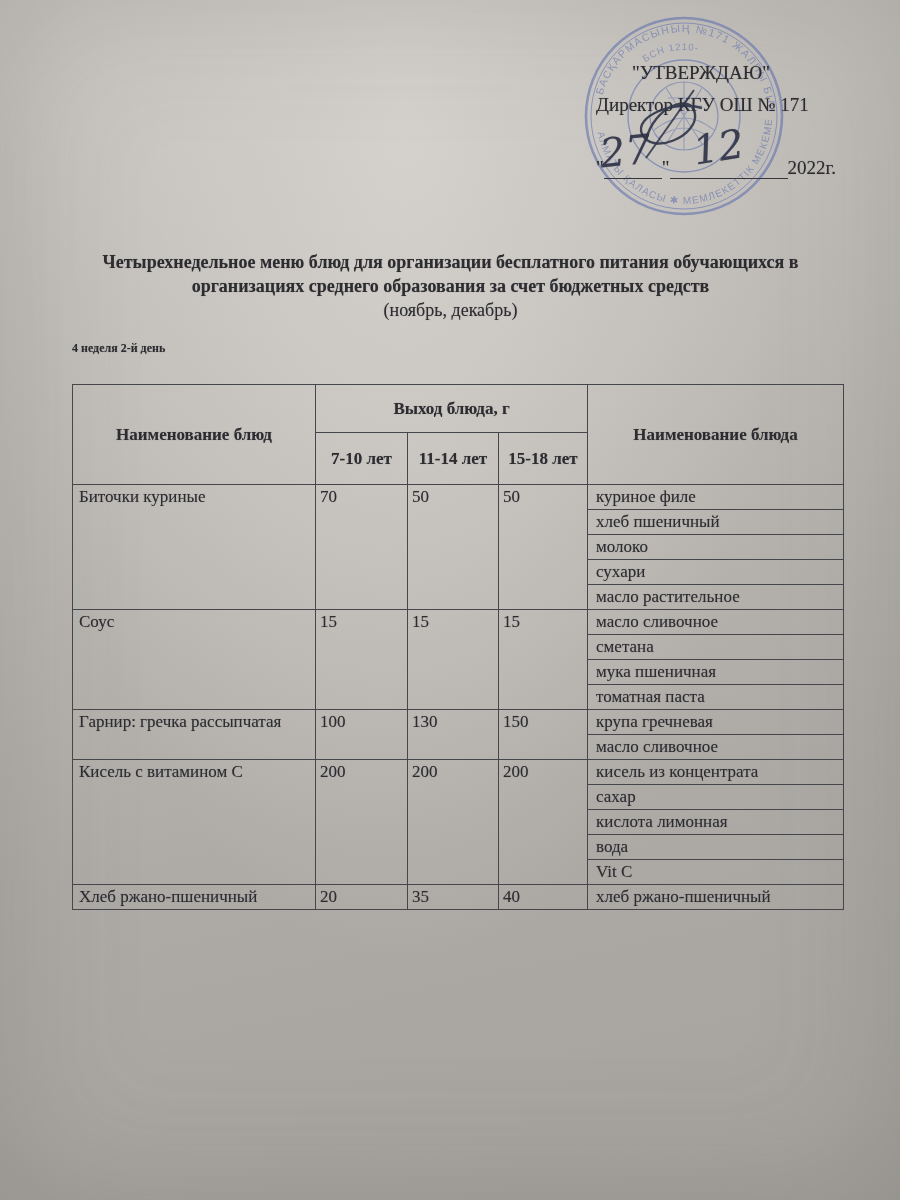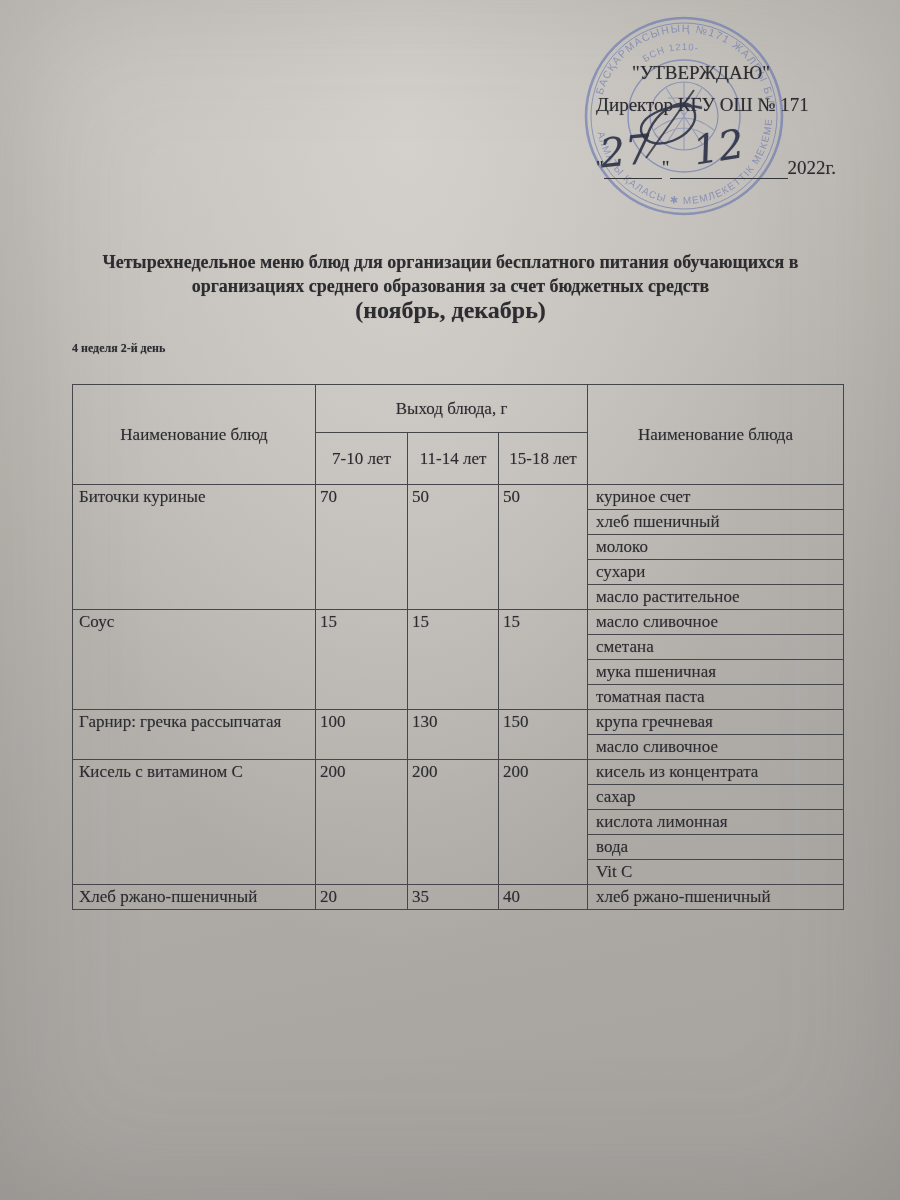--- a/index.html
+++ b/index.html
@@ -30,30 +30,30 @@
   .u-month { width:118px; }
   .hand { position:absolute; z-index:3; font-style:italic; font-family:"DejaVu Serif",serif;
           font-size:40px; color:#2e3347; opacity:.92; }
   .hand-day { left:600px; top:128px; transform:rotate(-6deg); }
   .hand-month { left:693px; top:124px; transform:rotate(-9deg); }
   .sig { position:absolute; left:616px; top:84px; width:118px; height:82px; z-index:3; }
 
   
   .doc-title { position:absolute; left:63px; top:250px; width:775px; text-align:center;
                font-weight:bold; font-size:18px; line-height:24px; }
-  .doc-subtitle { font-weight:bold; font-size:24px; line-height:24px; }
+  .doc-subtitle { font-weight:normal; font-size:18px; line-height:24px; }
   .week-label { position:absolute; left:72px; top:341px; font-weight:bold; font-size:12px; }
 
   
   .menu-wrap { position:absolute; left:72px; top:384px; }
   table { border-collapse:collapse; width:771px; table-layout:fixed; }
   col.c-name { width:243px; } col.c-a1 { width:92px; } col.c-a2 { width:91px; }
   col.c-a3 { width:89px; } col.c-ing { width:256px; }
   th, td { border:1.8px solid #45454c; font-size:17px; }
-  thead th { font-weight:normal; text-align:center; vertical-align:middle; padding:2px 4px; }
+  thead th { font-weight:bold; text-align:center; vertical-align:middle; padding:2px 4px; }
   tr.h1 { height:48px; } tr.h2 { height:52px; }
   tbody tr { height:25px; }
   td.dish { vertical-align:top; text-align:left; padding:2px 6px; }
   td.val  { vertical-align:top; text-align:left; padding:2px 4px; }
   td.ing  { vertical-align:middle; text-align:left; padding:1px 8px; }
 </style>
 </head>
 <body>
 
 <div class="photo">
@@ -117,21 +117,21 @@
           <th class="soft">11-14 лет</th>
           <th class="soft">15-18 лет</th>
         </tr>
       </thead>
       <tbody>
           <tr>
             <td class="dish soft" rowspan="5">Биточки куриные</td>
             <td class="val soft" rowspan="5">70</td>
             <td class="val soft" rowspan="5">50</td>
             <td class="val soft" rowspan="5">50</td>
-            <td class="ing soft">куриное счет</td>
+            <td class="ing soft">куриное филе</td>
           </tr>
           <tr>
             <td class="ing soft">хлеб пшеничный</td>
           </tr>
           <tr>
             <td class="ing soft">молоко</td>
           </tr>
           <tr>
             <td class="ing soft">сухари</td>
           </tr>

